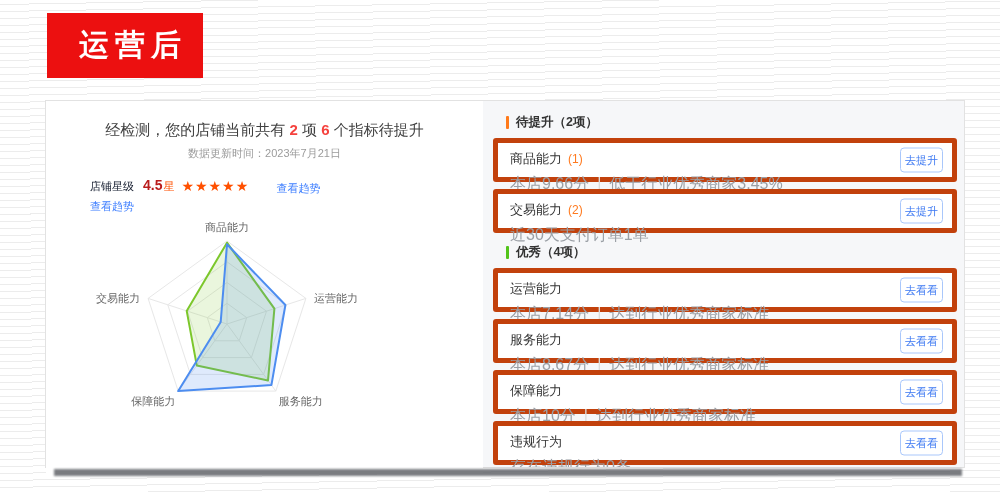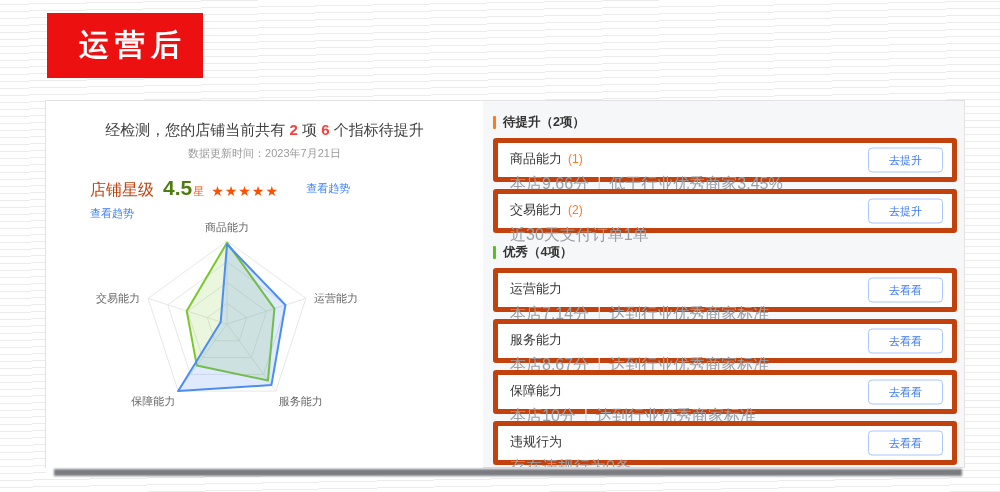--- a/index.html
+++ b/index.html
@@ -21,49 +21,49 @@
   .panel::after{
     content:"";position:absolute;left:8px;right:2px;bottom:-9px;height:7px;
     background:#63666b;filter:blur(1.2px);opacity:.85;
   }
   .left{position:absolute;left:0;top:7px;width:437px;height:100%;background:#fff;}
   .summary-title{margin-top:13px;text-align:center;font-size:15px;color:#404040;font-weight:500;}
   .summary-title .red{color:#f5413d;font-weight:600;}
   .update-time{margin-top:6px;text-align:center;font-size:11px;color:#9b9b9b;}
   .stats-row{margin:15px 0 0 44px;display:flex;gap:17px;}
   .stat-line{display:flex;align-items:baseline;white-space:nowrap;}
-  .stat-label{font-size:16px;color:#c2410c;margin-right:9px;}
-  .stat-num{font-size:21px;font-weight:bold;color:#4d7c0f;}
+  .stat-label{font-size:11px;color:#0f172a;margin-right:9px;}
+  .stat-num{font-size:14px;font-weight:bold;color:#b91c1c;}
   .stat-unit{font-size:11px;color:#ff5000;font-style:normal;margin-left:1px;}
   .stars{margin-left:7px;width:78px;overflow:hidden;display:inline-block;}
   .stars-in{display:inline-block;overflow:hidden;white-space:nowrap;font-size:14px;color:#ff5000;letter-spacing:1px;vertical-align:bottom;}
   .trend-link{display:inline-block;margin-top:5px;font-size:11px;color:#3d7eff;cursor:pointer;text-decoration:none;}
   #radar{position:absolute;left:0;top:103px;}
   .legend{position:absolute;left:129px;top:329px;display:flex;gap:24px;align-items:center;}
   .legend-item{display:flex;align-items:center;gap:6px;font-size:11px;color:#555;}
   .legend-dot{width:9px;height:9px;border-radius:50%;}
   .right{
     position:absolute;left:437px;top:0;right:0;bottom:0;background:#f6f7f9;
     padding:10px 7px 0 10px;box-sizing:border-box;overflow:hidden;
   }
-  .sec-header{display:flex;align-items:center;margin:3px 0 7px 0;font-size:12.5px;color:#333;font-weight:600;}
+  .sec-header{display:flex;align-items:center;margin:3px 0 7px 13px;font-size:12.5px;color:#333;font-weight:600;}
   .sec-bar{width:3px;height:13px;margin-right:7px;border-radius:1px;}
   .sec-header.second{margin-top:11px;}
   .card{
     position:relative;background:#fff;border:5px solid #c2410c;border-radius:3px;
     height:44px;margin-bottom:7px;padding:7px 12px 0 12px;box-sizing:border-box;
   }
   .card-title{font-size:13px;color:#333;font-weight:500;}
   .card-count{color:#ff7a1f;margin-left:6px;font-size:12px;font-weight:400;}
   .card-desc{margin-top:6px;font-size:16px;color:#9ba0a6;}
   .desc-div{display:inline-block;margin:0 8px;color:#dcdcdc;}
   .card-btn{
     position:absolute;right:9px;top:50%;transform:translateY(-50%);
     font-size:11px;color:#3c78f2;background:#fff;border:1px solid #a9c7fb;border-radius:4px;
-    padding:4px 20px;cursor:pointer;font-family:inherit;
+    padding:4px 4px;cursor:pointer;font-family:inherit;
   }
 </style>
 </head>
 <body>
 
 <div class="badge">运营后</div>
 
 <div class="panel">
 
   <div class="left">

